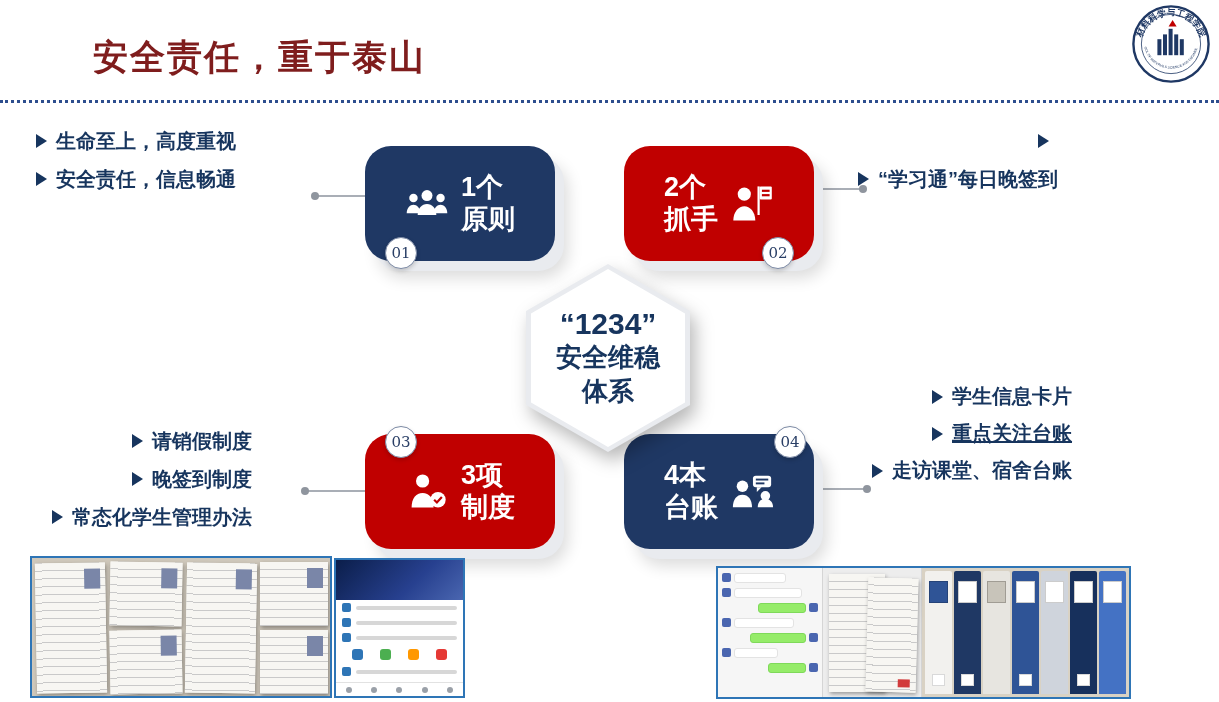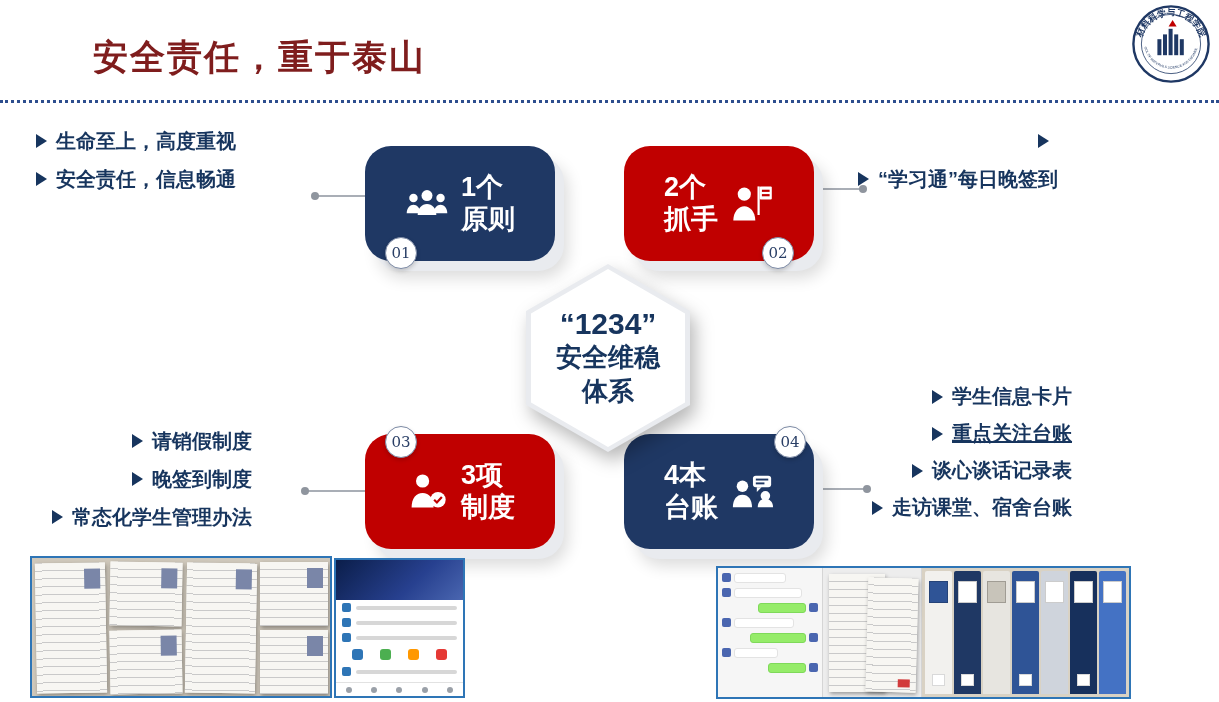--- a/index.html
+++ b/index.html
@@ -176,24 +176,20 @@
     <div class="bullet">
       <span class="arrow"></span>
       <span class="btext">学生信息卡片</span>
     </div>
     <div class="bullet">
       <span class="arrow"></span>
       <span class="btext underlined">重点关注台账</span>
     </div>
     <div class="bullet">
       <span class="arrow"></span>
-      <span class="btext">谈心谈话记录表</span>
-    </div>
-    <div class="bullet">
-      <span class="arrow"></span>
       <span class="btext">走访课堂、宿舍台账</span>
     </div>
   </div>
 
   <div class="connector c1">
       <span class="dot dot-l"></span>
     </div>
   <div class="connector c2">
       <span class="dot dot-r"></span>
     </div>

